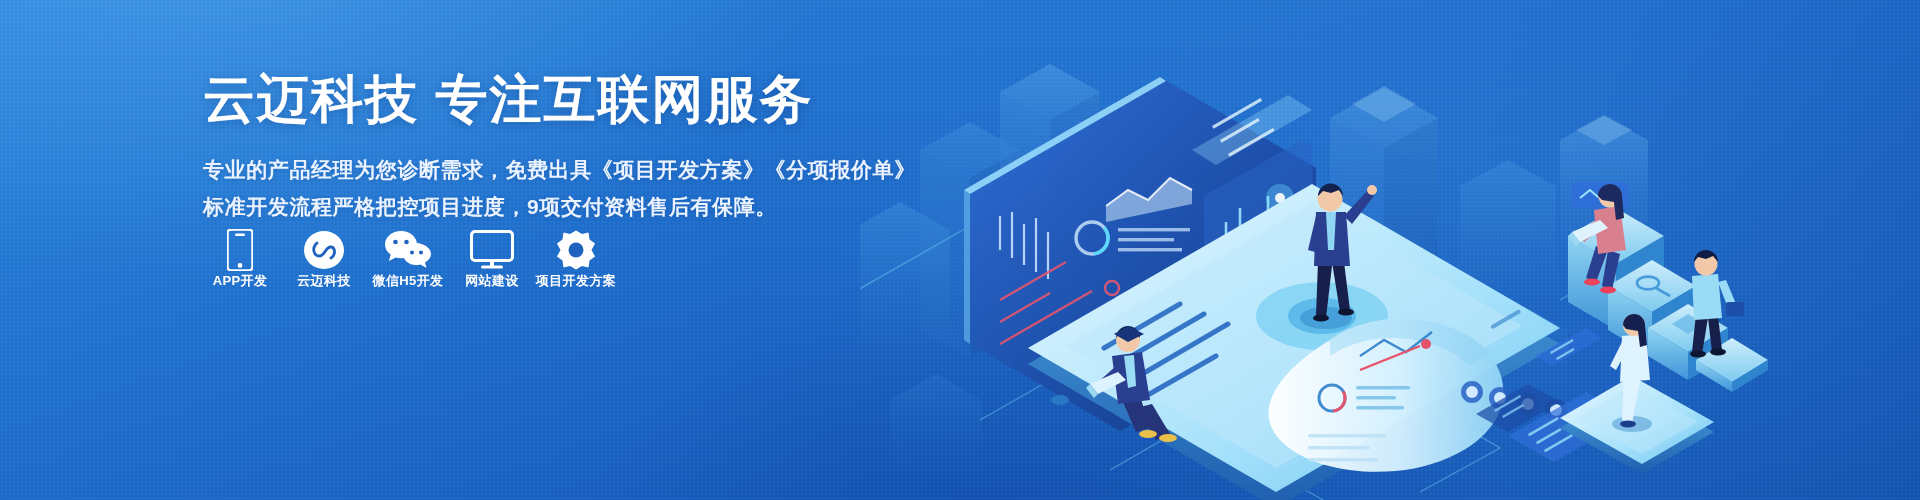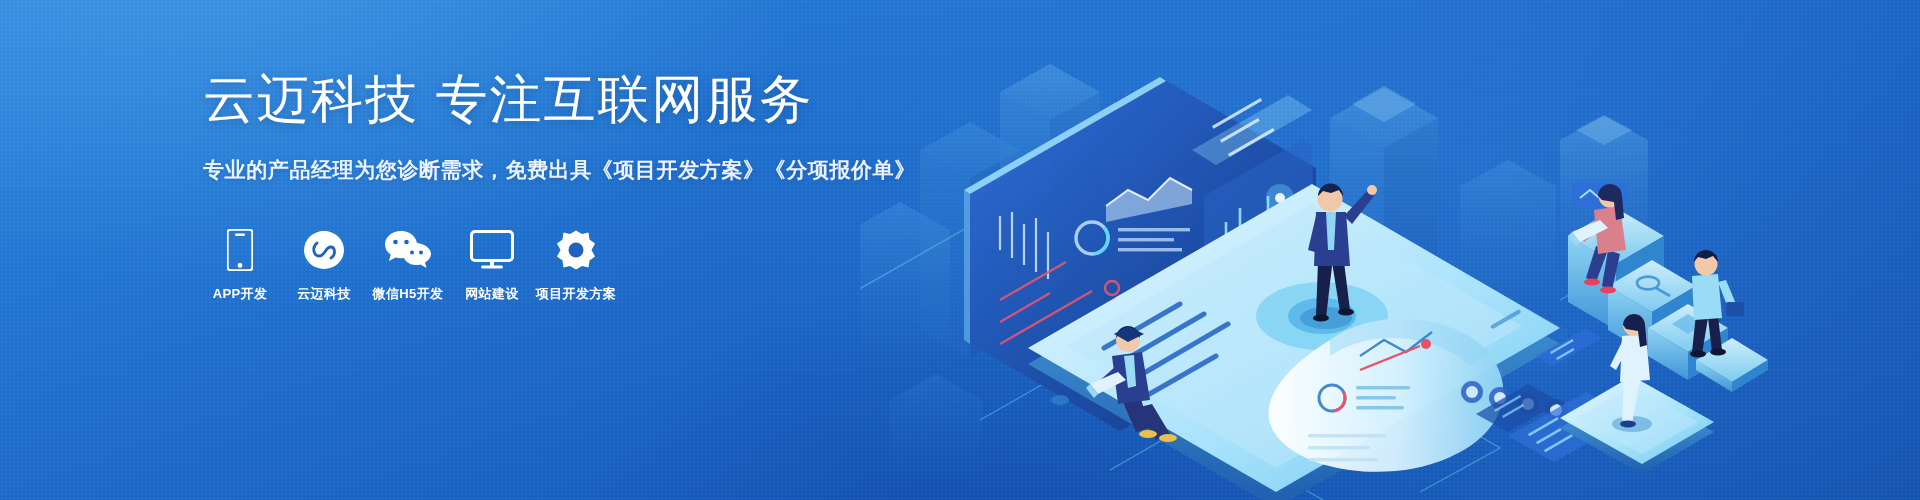--- a/index.html
+++ b/index.html
@@ -46,21 +46,21 @@
 
   
   .content {
     position: absolute;
     left: 203px; top: 68px;
     width: 700px;
     z-index: 40;
   }
   .headline {
     font-size: 52px;
-    font-weight: 400;
+    font-weight: 700;
     color: #ffffff;
     letter-spacing: 2px;
     line-height: 1.2;
     white-space: nowrap;
     text-shadow: 0 2px 10px rgba(0,40,110,0.30);
   }
   .subtitle {
     margin-top: 22px;
     color: #eaf3ff;
     font-size: 21px;
@@ -87,21 +87,20 @@
     flex-direction: column;
     align-items: center;
     cursor: pointer;
   }
   .service-icon {
     height: 44px;
     display: flex; align-items: center; justify-content: center;
   }
   .service-icon svg { display: block; }
   .service-label {
-    margin-top: 13px;
     color: #ffffff;
     font-size: 13px;
     font-weight: 700;
     letter-spacing: 0.4px;
     white-space: nowrap;
   }
 
   
   .illus {
     position: absolute;
@@ -485,20 +484,21 @@
           <rect x="642" y="416" width="24" height="2.4" transform="rotate(-30 642 416)"></rect>
         </g>
       </g>
     </svg>
   </div>
 
   <div class="content">
     <h1 class="headline">云迈科技 专注互联网服务</h1>
     <div class="subtitle">
       <span class="subtitle-line">专业的产品经理为您诊断需求，免费出具《项目开发方案》《分项报价单》</span>
+      <span class="subtitle-line">标准开发流程严格把控项目进度，9项交付资料售后有保障。</span>
     </div>
   </div>
 
   <div class="services">
 
     <div class="service">
       <span class="service-icon">
         <svg width="26" height="42" viewBox="0 0 26 42">
           <rect x="0.5" y="0.5" width="25" height="41" rx="3.5" fill="none" stroke="#ffffff" stroke-width="2.4"></rect>
           <rect x="8" y="4.5" width="10" height="2.6" rx="1.3" fill="#ffffff"></rect>

